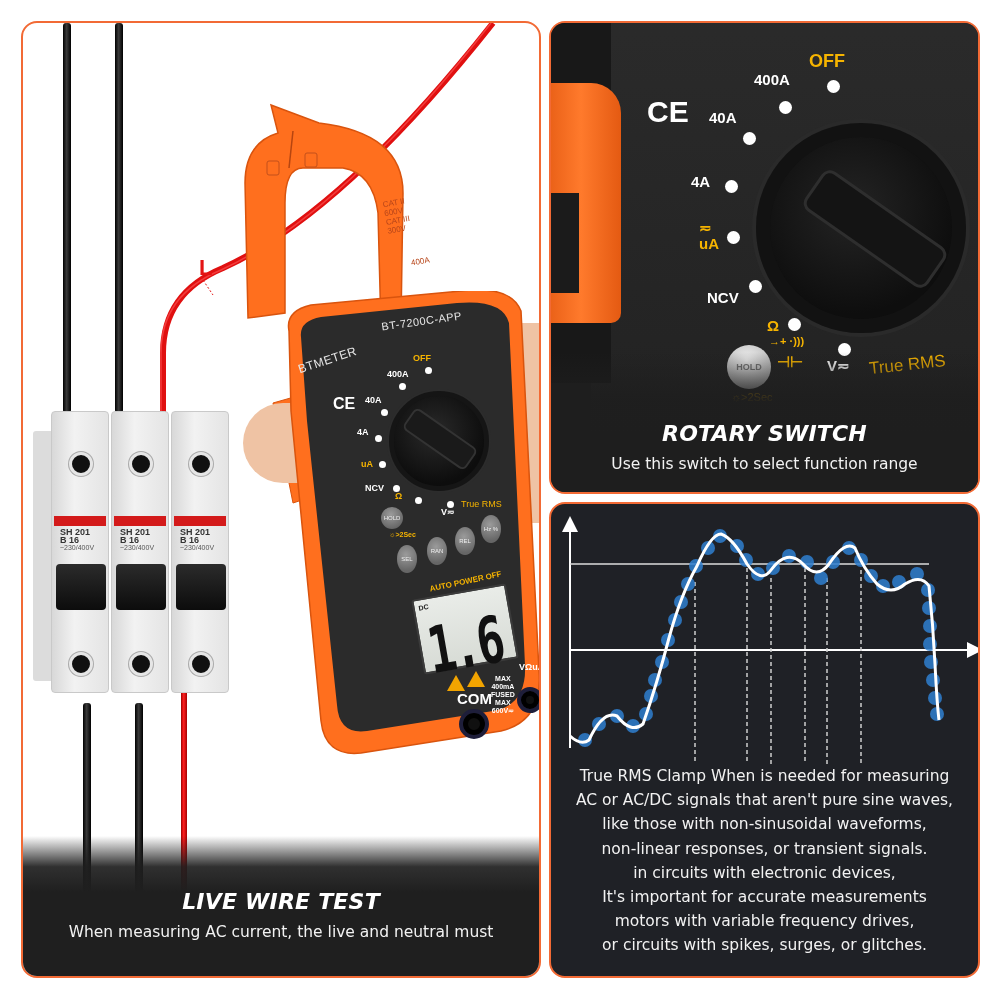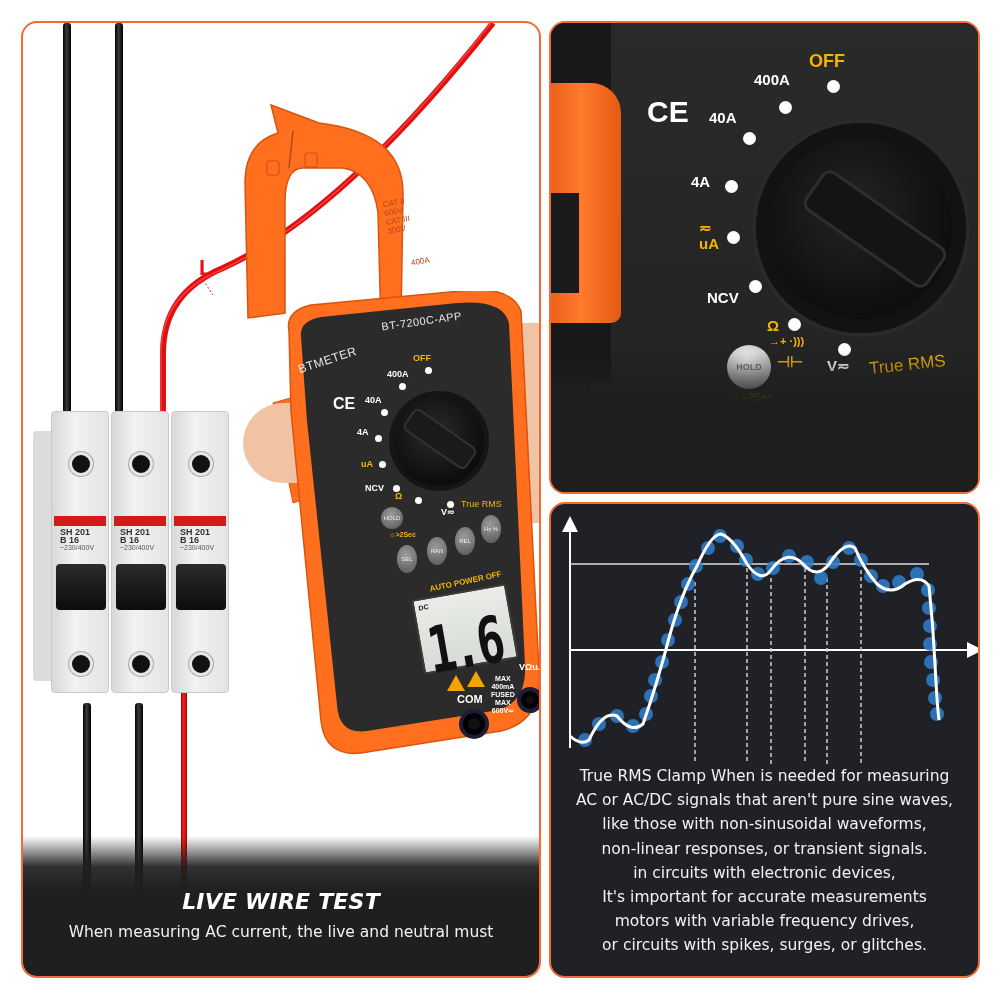--- a/index.html
+++ b/index.html
@@ -178,21 +178,21 @@
     <div class="auto-off" style="left:148px; top:286px;">AUTO POWER OFF</div>
 
     <div class="lcd" style="left:136px; top:300px; width:96px; height:76px; transform:rotate(-10deg);">
       <div class="lcd-dc">DC</div>
       <div class="lcd-value">1.6</div>
       <div class="lcd-unit">A</div>
     </div>
 
     <div class="warn-tri" style="left:166px; top:384px;"></div>
     <div class="warn-tri" style="left:186px; top:380px;"></div>
-    <div class="small-white" style="left:176px; top:404px; font-size:11px;">COM</div>
+    <div class="small-white" style="left:176px; top:404px; font-size:15px;">COM</div>
     <div class="small-white" style="left:238px; top:372px; font-size:9px;">VΩuA</div>
     <div class="small-white" style="left:210px; top:384px;">
       <div>MAX</div>
       <div>400mA</div>
       <div>FUSED</div>
       <div>MAX</div>
       <div>600V≂</div>
     </div>
     <div class="jack" style="left:178px; top:418px;"></div>
     <div class="jack" style="left:236px; top:396px; width:26px; height:26px;"></div>
@@ -235,20 +235,22 @@
   <div class="zoom-dot" style="left:198px; top:257px;"></div>
   <div class="zoom-dot" style="left:237px; top:295px;"></div>
   <div class="zoom-dot" style="left:287px; top:320px;"></div>
 
   <div class="zoom-knob">
     <div class="zoom-knob-bar"></div>
   </div>
   <div class="hold-btn">HOLD</div>
 
   <div class="panel-bottom-shade"></div>
+  <div class="caption-title" style="top:398px;">ROTARY SWITCH</div>
+  <div class="caption-text" style="top:430px;">Use this switch to select function range</div>
 </div>
 
 <div id="panel-bottom-right" class="panel">
   <svg class="chart-svg" width="431" height="260">
     <defs>
       <marker id="arrowhead" markerWidth="8" markerHeight="8" refX="4" refY="4" orient="auto">
         <path d="M0 0 L8 4 L0 8 Z" fill="#ffffff"></path>
       </marker>
     </defs>
 

